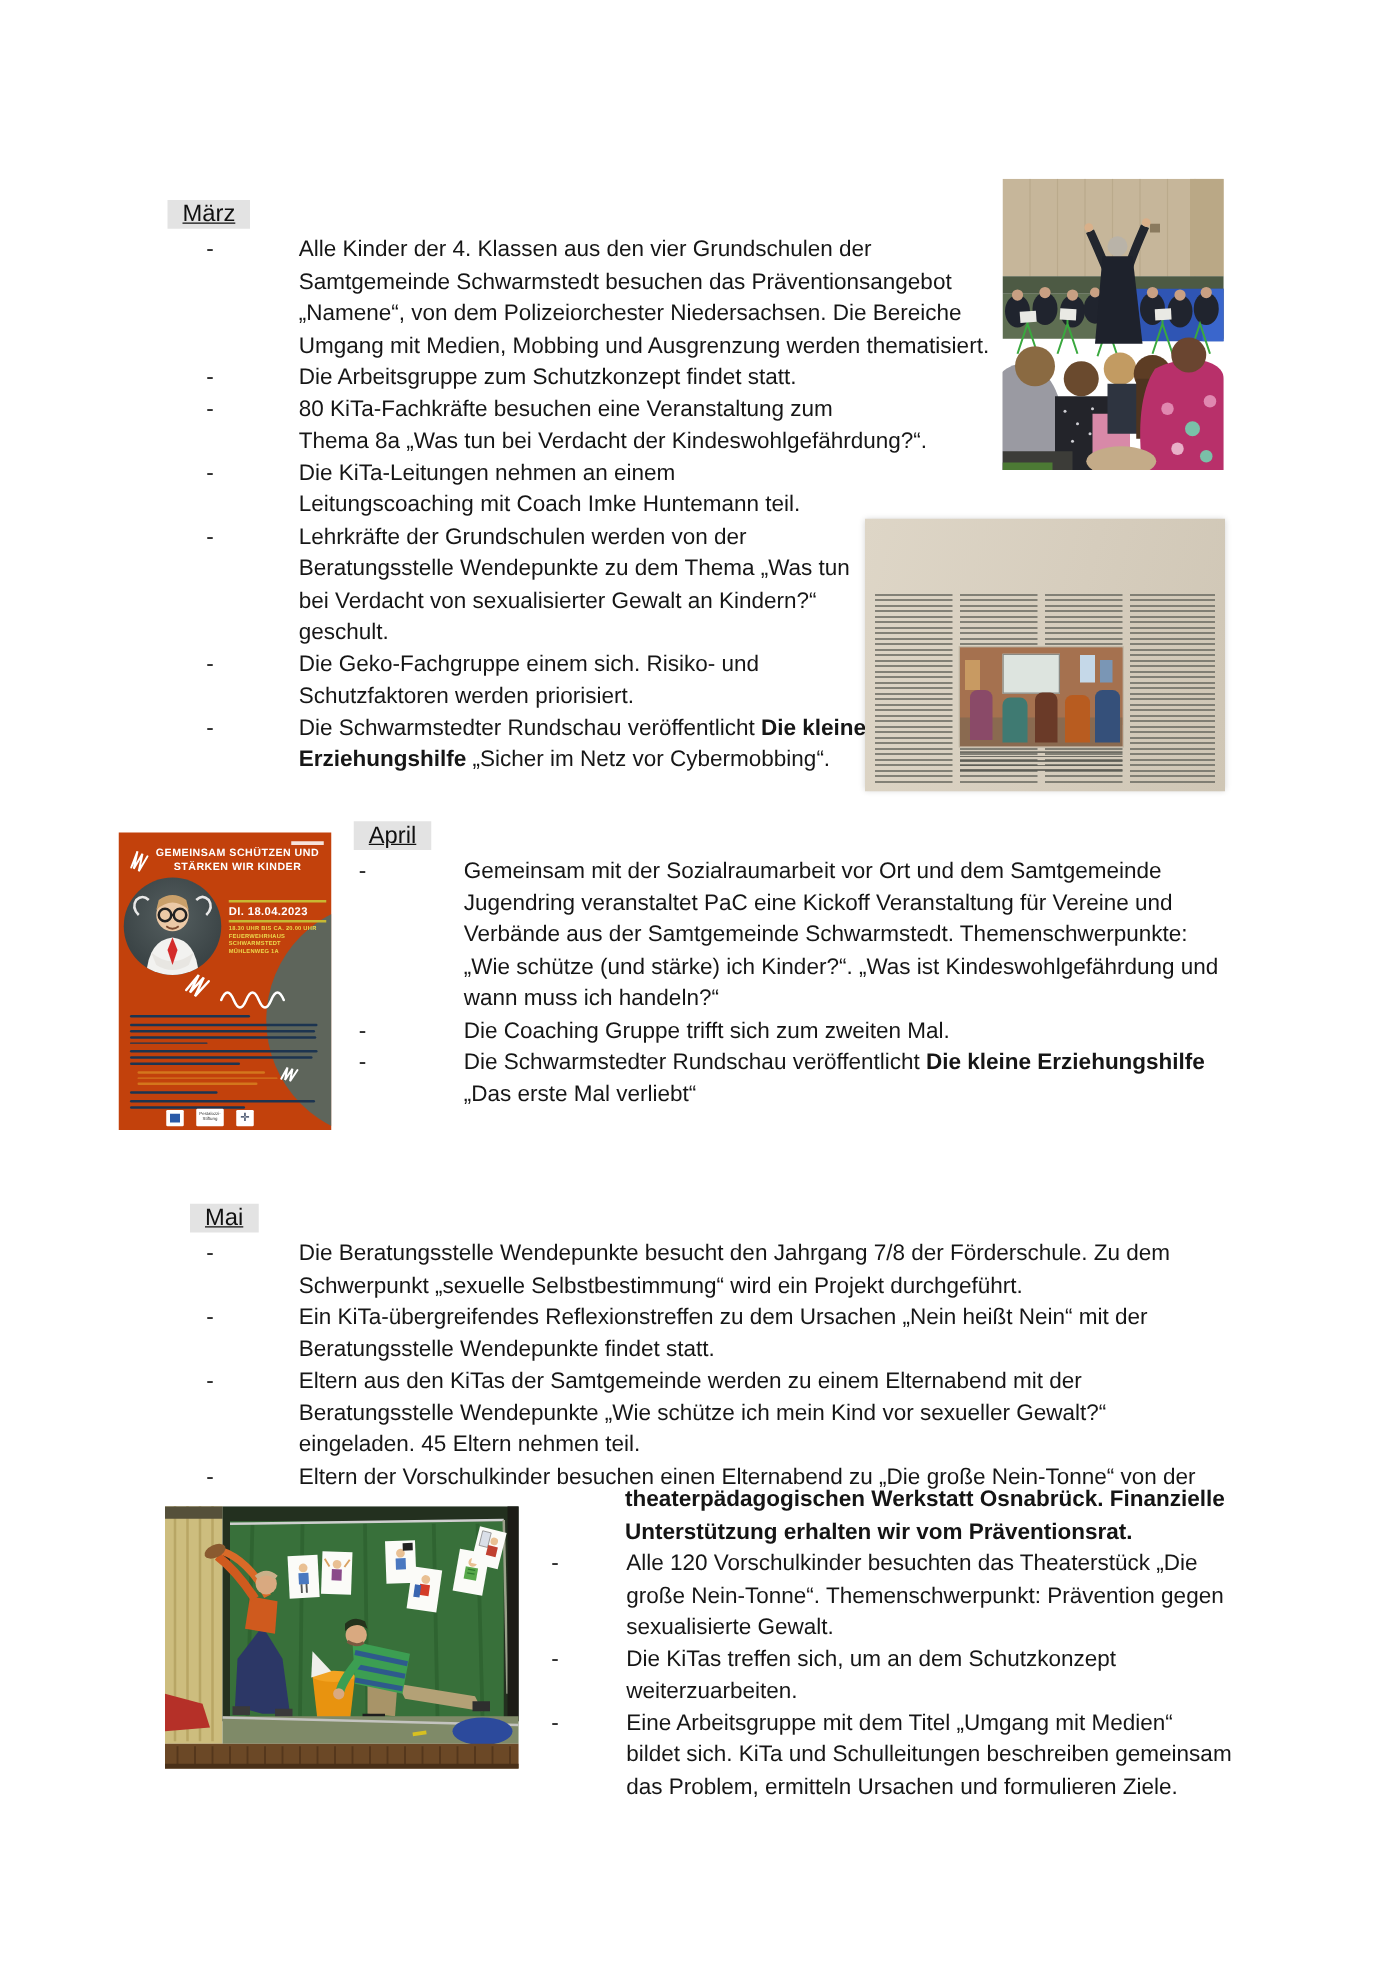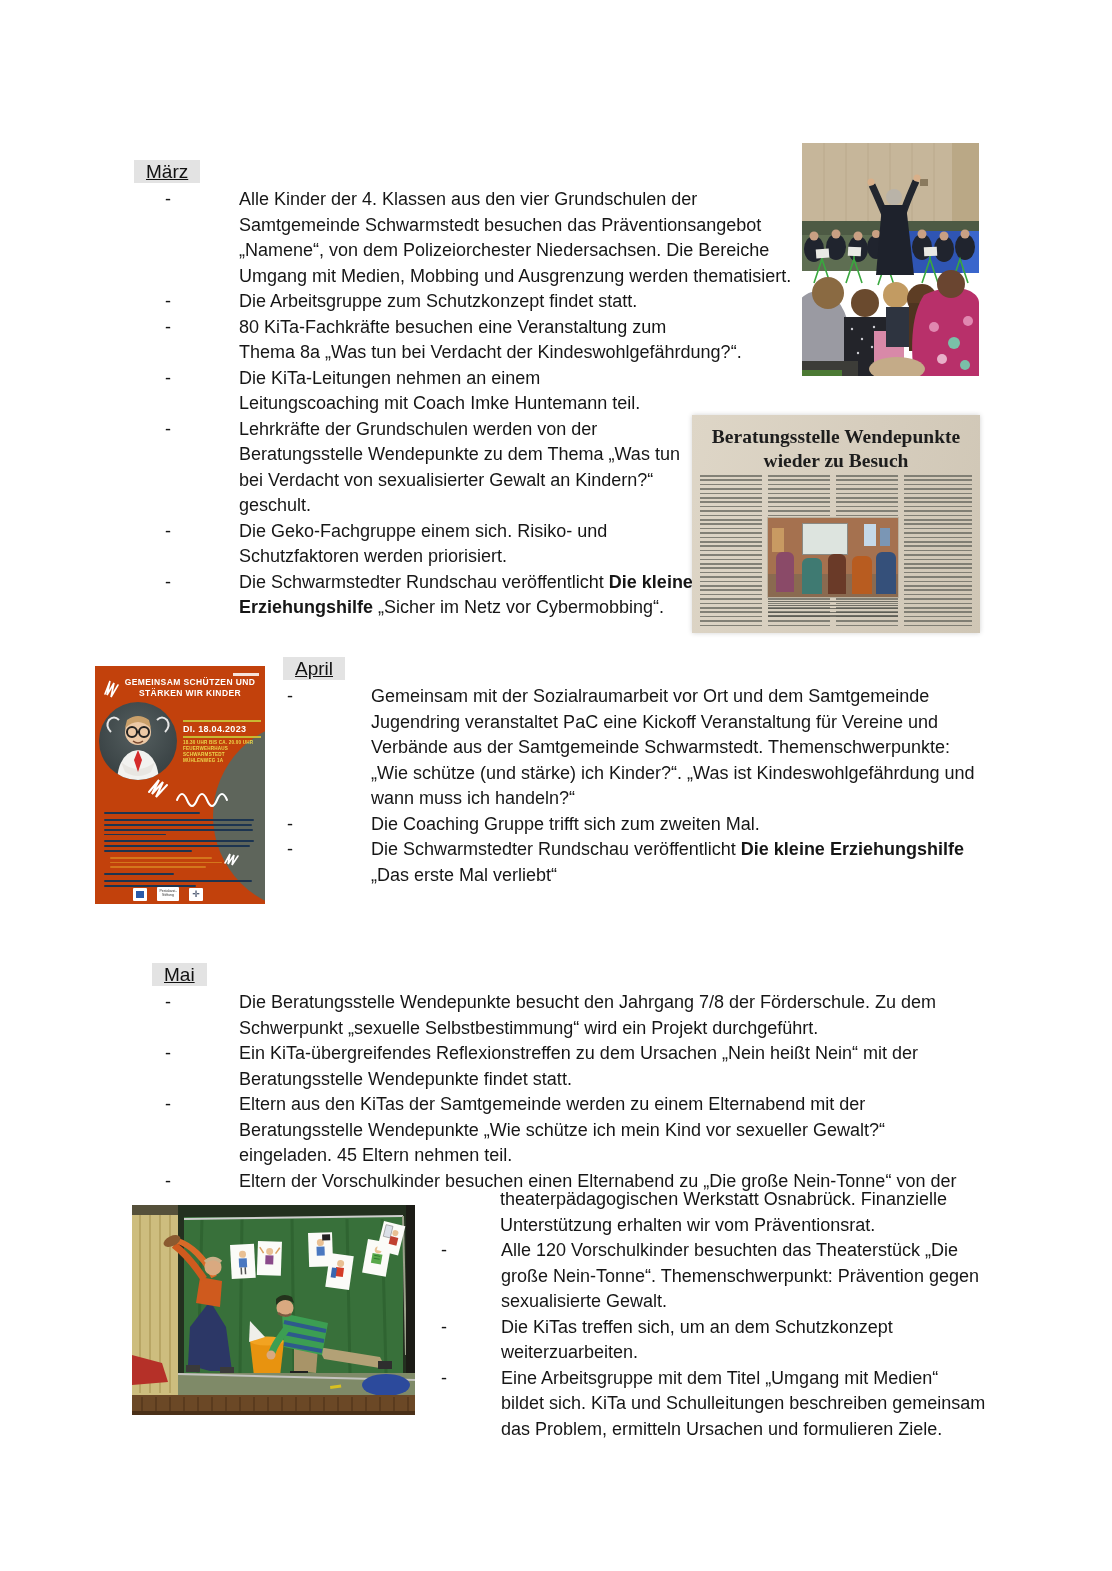--- a/index.html
+++ b/index.html
@@ -185,24 +185,20 @@
             <circle cx="163" cy="222" r="5" fill="#7ac0a8"></circle>
           </g>
         <ellipse cx="95" cy="226" rx="28" ry="12" fill="#c4ab88"></ellipse>
         <rect x="0" y="218" width="56" height="15" fill="#3c3c38"></rect>
         <rect x="0" y="227" width="40" height="6" fill="#4c7a34"></rect>
       </g>
     </svg>
   </div>
 
   <div class="np abs" style="left:692px;top:415px;width:288px;height:218px;">
-    <div class="np-headline">
-      <div>Beratungsstelle Wendepunkte</div>
-      <div>wieder zu Besuch</div>
-    </div>
     <div class="np-col" style="left:8px;"></div>
     <div class="np-col" style="left:76px;"></div>
     <div class="np-col" style="left:144px;"></div>
     <div class="np-col" style="left:212px;width:68px;"></div>
     <div class="np-photo">
       <div class="abs" style="left:0;top:0;width:130px;height:62px;background:#a5714f;"></div>
       <div class="abs" style="left:34px;top:5px;width:44px;height:30px;background:#dde4df;border:1px solid #8a8a84;"></div>
       <div class="abs" style="left:96px;top:6px;width:12px;height:22px;background:#c5d8e8;"></div>
       <div class="abs" style="left:112px;top:10px;width:10px;height:18px;background:#7a96b5;"></div>
       <div class="abs" style="left:4px;top:10px;width:12px;height:24px;background:#c89a62;"></div>
@@ -328,21 +324,21 @@
       <div class="btxt">Eltern aus den KiTas der Samtgemeinde werden zu einem Elternabend mit der
 Beratungsstelle Wendepunkte „Wie schütze ich mein Kind vor sexueller Gewalt?“
 eingeladen. 45 Eltern nehmen teil.</div>
     </div>
     <div class="bullet">
       <span class="dash">-</span>
       <div class="btxt">Eltern der Vorschulkinder besuchen einen Elternabend zu „Die große Nein-Tonne“ von der</div>
     </div>
   </div>
 
-  <div class="abs btxt" style="left:461px;top:1187px;width:540px;font-size:18px;line-height:25.5px;">theaterpädagogischen Werkstatt Osnabrück. Finanzielle
+  <div class="abs btxt" style="left:461px;top:1187px;width:540px;font-size:18px;line-height:25.5px;font-weight:bold;">theaterpädagogischen Werkstatt Osnabrück. Finanzielle
 Unterstützung erhalten wir vom Präventionsrat.</div>
 
   <div class="abs" style="left:132px;top:1205px;width:283px;height:210px;">
     <svg width="283" height="210" viewBox="0 0 283 210">
       <rect x="0" y="0" width="46" height="190" fill="#cdbd7e"></rect>
       <g stroke="#b8a665" stroke-width="2">
         <line x1="8" y1="0" x2="8" y2="188"></line>
           <line x1="18" y1="0" x2="18" y2="188"></line>
         <line x1="28" y1="0" x2="28" y2="188"></line>
           <line x1="38" y1="0" x2="38" y2="188"></line>

